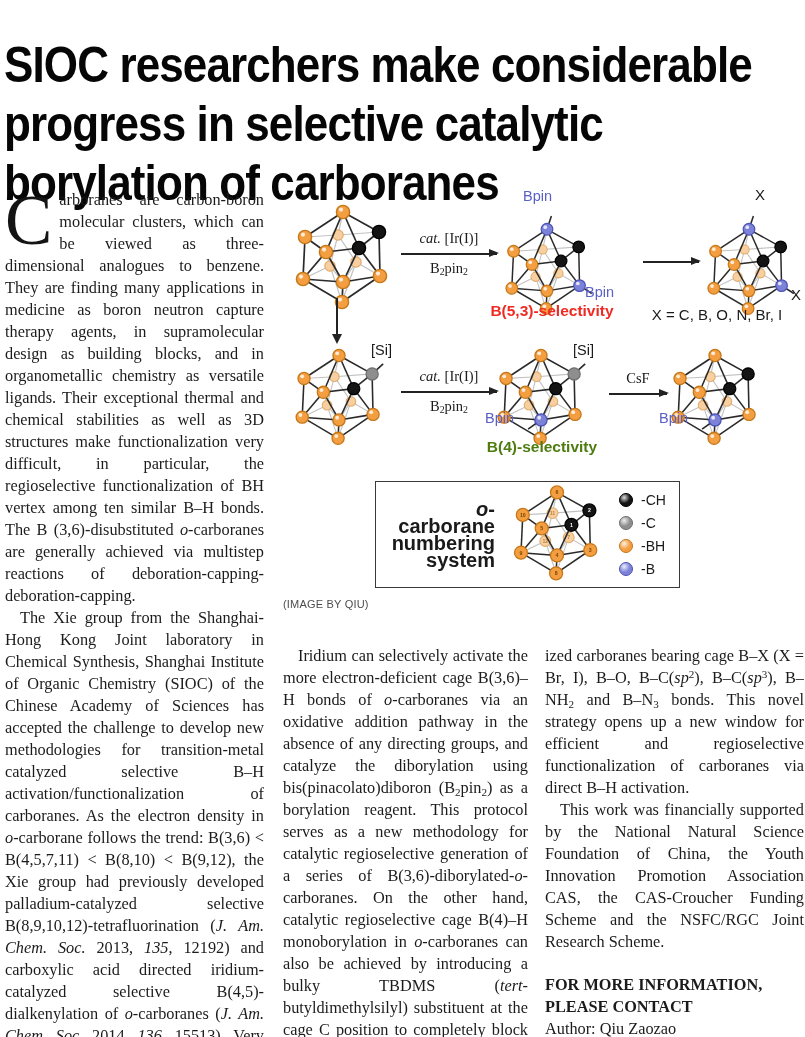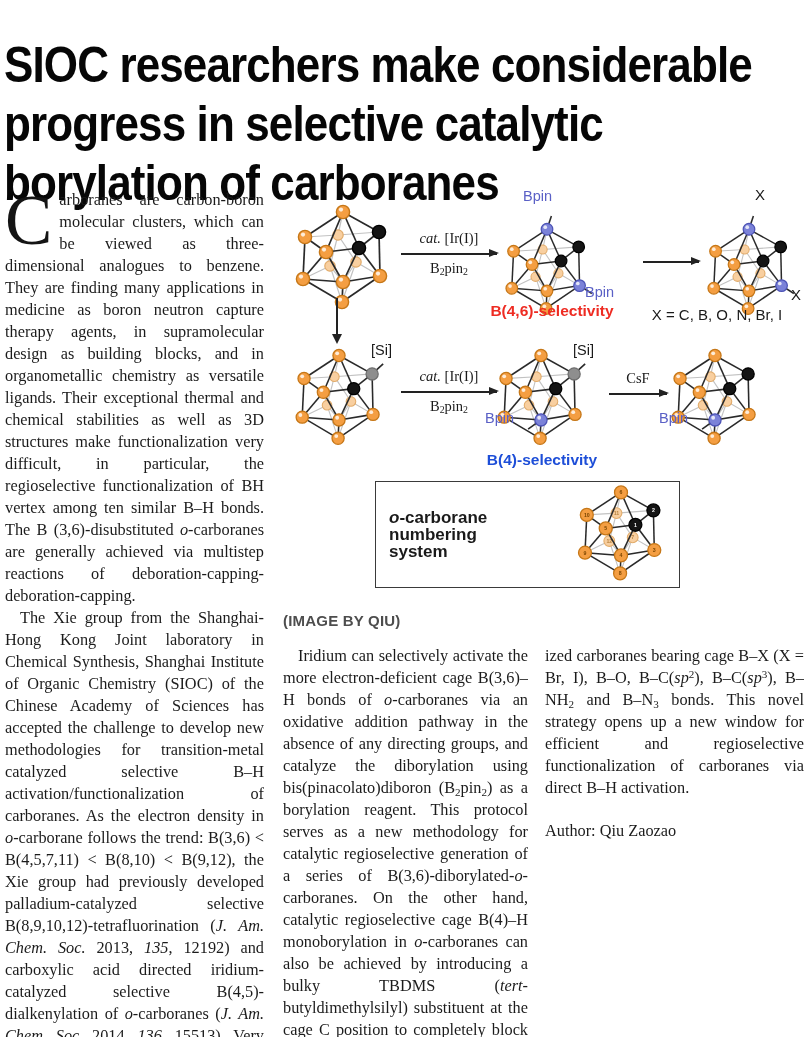--- a/index.html
+++ b/index.html
@@ -37,30 +37,30 @@
   .plain-arrow::after{content:"";position:absolute;right:-2px;top:-4.5px;
       border-left:10px solid #222;border-top:4.5px solid transparent;border-bottom:4.5px solid transparent;}
   .down-arrow{position:absolute;width:2px;background:#222;}
   .down-arrow::after{content:"";position:absolute;bottom:-2px;left:-4px;
       border-top:10px solid #222;border-left:5px solid transparent;border-right:5px solid transparent;}
 
   
   .legendbox{position:absolute;left:90px;top:289px;width:305px;height:107px;
       border:1.7px solid #3a3a3a;box-sizing:border-box;
       display:flex;align-items:center;justify-content:space-between;padding:0 13px;}
-  .legend-title{width:106px;text-align:left;font-weight:700;font-size:17px;line-height:17px;}
+  .legend-title{width:106px;text-align:right;font-weight:700;font-size:20px;line-height:17px;}
   .legend-items{display:flex;flex-direction:column;gap:7px;}
   .legend-item{display:flex;align-items:center;gap:8px;font-size:14px;}
   .dot{width:12px;height:12px;border-radius:50%;flex:none;}
 
   
   .caption{position:absolute;left:283px;top:596px;width:522px;
       font-family:"Liberation Sans",sans-serif;font-size:13.4px;font-weight:700;
       color:#101010;letter-spacing:-.2px;}
-  .credit{font-size:15px;font-weight:700;color:#4d4d4d;margin-top:16px;letter-spacing:.2px;}
+  .credit{font-size:11px;font-weight:400;color:#4d4d4d;margin-top:2px;letter-spacing:.2px;}
 
   sub{font-size:68%;line-height:0;vertical-align:-0.25em;}
   sup{font-size:68%;line-height:0;vertical-align:0.45em;}
 </style>
 </head>
 <body>
 
 <h1 class="headline">
   <div>SIOC researchers make considerable</div>
   <div>progress in selective catalytic</div>
@@ -186,21 +186,21 @@
         <circle cx="49" cy="96" r="6.6" fill="#F49E42" stroke="#C67717" stroke-width="1.4"></circle>
         <circle cx="47" cy="93.6" r="2.1" fill="#ffffff" opacity="0.8"></circle>
         <circle cx="10" cy="73" r="6.6" fill="#F49E42" stroke="#C67717" stroke-width="1.4"></circle>
         <circle cx="8" cy="70.6" r="2.1" fill="#ffffff" opacity="0.8"></circle>
         <circle cx="12" cy="31" r="6.6" fill="#F49E42" stroke="#C67717" stroke-width="1.4"></circle>
         <circle cx="10" cy="28.6" r="2.1" fill="#ffffff" opacity="0.8"></circle>
       </svg>
     </div>
   <div class="lbl blue" style="left: 238px; top: -4px; color: rgb(90, 96, 198);">Bpin</div>
   <div class="lbl blue" style="left: 300px; top: 92px; color: rgb(90, 96, 198);">Bpin</div>
-  <div class="sel red" style="left: 182px; top: 110px; width: 170px; color: rgb(238, 43, 34);">B(4,6)-selectivity</div>
+  <div class="sel red" style="left: 182px; top: 110px; width: 170px; color: rgb(238, 43, 34);">B(5,3)-selectivity</div>
 
   <div class="plain-arrow" style="left:358px;top:69px;width:56px;"></div>
 
   <div class="cluster" style="left:420px;top:32px;width:88px;">
       <svg viewBox="0 0 100 105">
         <line x1="12" y1="31" x2="45" y2="29" stroke="#C2C2C2" stroke-width="1.2"></line>
         <line x1="86" y1="26" x2="45" y2="29" stroke="#C2C2C2" stroke-width="1.2"></line>
         <line x1="50" y1="6" x2="45" y2="29" stroke="#C2C2C2" stroke-width="1.2"></line>
         <line x1="45" y1="29" x2="37" y2="60" stroke="#C2C2C2" stroke-width="1.2"></line>
         <line x1="45" y1="29" x2="63" y2="56" stroke="#C2C2C2" stroke-width="1.2"></line>
@@ -373,21 +373,21 @@
         <circle cx="49" cy="96" r="6.6" fill="#F49E42" stroke="#C67717" stroke-width="1.4"></circle>
         <circle cx="47" cy="93.6" r="2.1" fill="#ffffff" opacity="0.8"></circle>
         <circle cx="10" cy="73" r="6.6" fill="#F49E42" stroke="#C67717" stroke-width="1.4"></circle>
         <circle cx="8" cy="70.6" r="2.1" fill="#ffffff" opacity="0.8"></circle>
         <circle cx="12" cy="31" r="6.6" fill="#F49E42" stroke="#C67717" stroke-width="1.4"></circle>
         <circle cx="10" cy="28.6" r="2.1" fill="#ffffff" opacity="0.8"></circle>
       </svg>
     </div>
   <div class="lbl" style="left:288px;top:150px;">[Si]</div>
   <div class="lbl blue" style="left: 200px; top: 218px; color: rgb(90, 96, 198);">Bpin</div>
-  <div class="sel red" style="left: 172px; top: 246px; width: 170px; color: #1d4ed8; margin-top: 13px;">B(4)-selectivity</div>
+  <div class="sel red" style="left: 172px; top: 246px; width: 170px; color: #4d7c0f;">B(4)-selectivity</div>
 
   <div class="rxn-arrow" style="left:324px;top:176px;width:58px;">
     <div class="lab">CsF</div>
     <div class="arrow-line"></div>
   </div>
 
   <div class="cluster" style="left:384px;top:158px;width:92px;">
       <svg viewBox="0 0 100 105">
         <line x1="12" y1="31" x2="45" y2="29" stroke="#C2C2C2" stroke-width="1.2"></line>
         <line x1="86" y1="26" x2="45" y2="29" stroke="#C2C2C2" stroke-width="1.2"></line>
@@ -498,30 +498,50 @@
           <circle cx="50" cy="6" r="7.2" fill="#F49E42" stroke="#C67717" stroke-width="1.4"></circle>
           <text x="50" y="8.2" text-anchor="middle" font-size="5.8" font-family="Liberation Sans, sans-serif" font-weight="bold" fill="#7A4500">6</text>
           <circle cx="49" cy="96" r="7.2" fill="#F49E42" stroke="#C67717" stroke-width="1.4"></circle>
           <text x="49" y="98.2" text-anchor="middle" font-size="5.8" font-family="Liberation Sans, sans-serif" font-weight="bold" fill="#7A4500">8</text>
           <circle cx="10" cy="73" r="7.2" fill="#F49E42" stroke="#C67717" stroke-width="1.4"></circle>
           <text x="10" y="75.2" text-anchor="middle" font-size="5.8" font-family="Liberation Sans, sans-serif" font-weight="bold" fill="#7A4500">9</text>
           <circle cx="12" cy="31" r="7.2" fill="#F49E42" stroke="#C67717" stroke-width="1.4"></circle>
           <text x="12" y="33.2" text-anchor="middle" font-size="5.8" font-family="Liberation Sans, sans-serif" font-weight="bold" fill="#7A4500">10</text>
         </svg>
       </div>
+    <div class="legend-items">
+      <div class="legend-item">
+        <span class="dot" style="background: radial-gradient(circle at 35% 30%, rgba(255, 255, 255, 0.85), rgba(255, 255, 255, 0) 50%), rgb(20, 20, 20); border: 1px solid rgb(0, 0, 0);"></span>
+        <span>-CH</span>
+      </div>
+      <div class="legend-item">
+        <span class="dot" style="background: radial-gradient(circle at 35% 30%, rgba(255, 255, 255, 0.85), rgba(255, 255, 255, 0) 50%), rgb(142, 142, 142); border: 1px solid rgb(111, 111, 111);"></span>
+        <span>-C</span>
+      </div>
+      <div class="legend-item">
+        <span class="dot" style="background: radial-gradient(circle at 35% 30%, rgba(255, 255, 255, 0.85), rgba(255, 255, 255, 0) 50%), rgb(244, 158, 66); border: 1px solid rgb(198, 119, 23);"></span>
+        <span>-BH</span>
+      </div>
+      <div class="legend-item">
+        <span class="dot" style="background: radial-gradient(circle at 35% 30%, rgba(255, 255, 255, 0.85), rgba(255, 255, 255, 0) 50%), rgb(123, 130, 216); border: 1px solid rgb(76, 83, 181);"></span>
+        <span>-B</span>
+      </div>
+    </div>
   </div>
 </div>
 
 <div class="caption">
   <div class="credit">(IMAGE BY QIU)</div>
 </div>
 
 <div class="col" style="left:283px;top:645px;width:245px;">
   <p class="indent"><span>Iridium can selectively activate the more electron-deficient cage B(3,6)–H bonds of </span><span style="font-style: italic;">o</span><span>-carboranes via an oxidative addition pathway in the absence of any directing groups, and catalyze the diborylation using bis(pinacolato)diboron (B</span><sub>2</sub><span>pin</span><sub>2</sub><span>) as a borylation reagent. This protocol serves as a new methodology for catalytic regioselective generation of a series of B(3,6)-diborylated-</span><span style="font-style: italic;">o</span><span>-carboranes. On the other hand, catalytic regioselective cage B(4)–H monoborylation in </span><span style="font-style: italic;">o</span><span>-carboranes can also be achieved by introducing a bulky TBDMS (</span><span style="font-style: italic;">tert</span><span>-butyldimethylsilyl) substituent at the cage C position to completely block the reaction of its </span></p>
 </div>
 
 <div class="col" style="left:545px;top:645px;width:259px;">
   <p><span>ized carboranes bearing cage B–X (X = Br, I), B–O, B–C(</span><span style="font-style: italic;">sp</span><sup>2</sup><span>), B–C(</span><span style="font-style: italic;">sp</span><sup>3</sup><span>), B–NH</span><sub>2</sub><span> and B–N</span><sub>3</sub><span> bonds. This novel strategy opens up a new window for efficient and regioselective functionalization of carboranes via direct B–H activation.</span></p>
+  <p class="indent"><span>This work was financially supported by the National Natural Science Foundation of China, the Youth Innovation Promotion Association CAS, the CAS-Croucher Funding Scheme and the NSFC/RGC Joint Research Scheme.</span></p>
   <div class="contact">
+    <div class="chead">FOR MORE INFORMATION, PLEASE CONTACT</div>
     <div>Author: Qiu Zaozao</div>
 
   </div>
 </div>
 
 </body></html>

